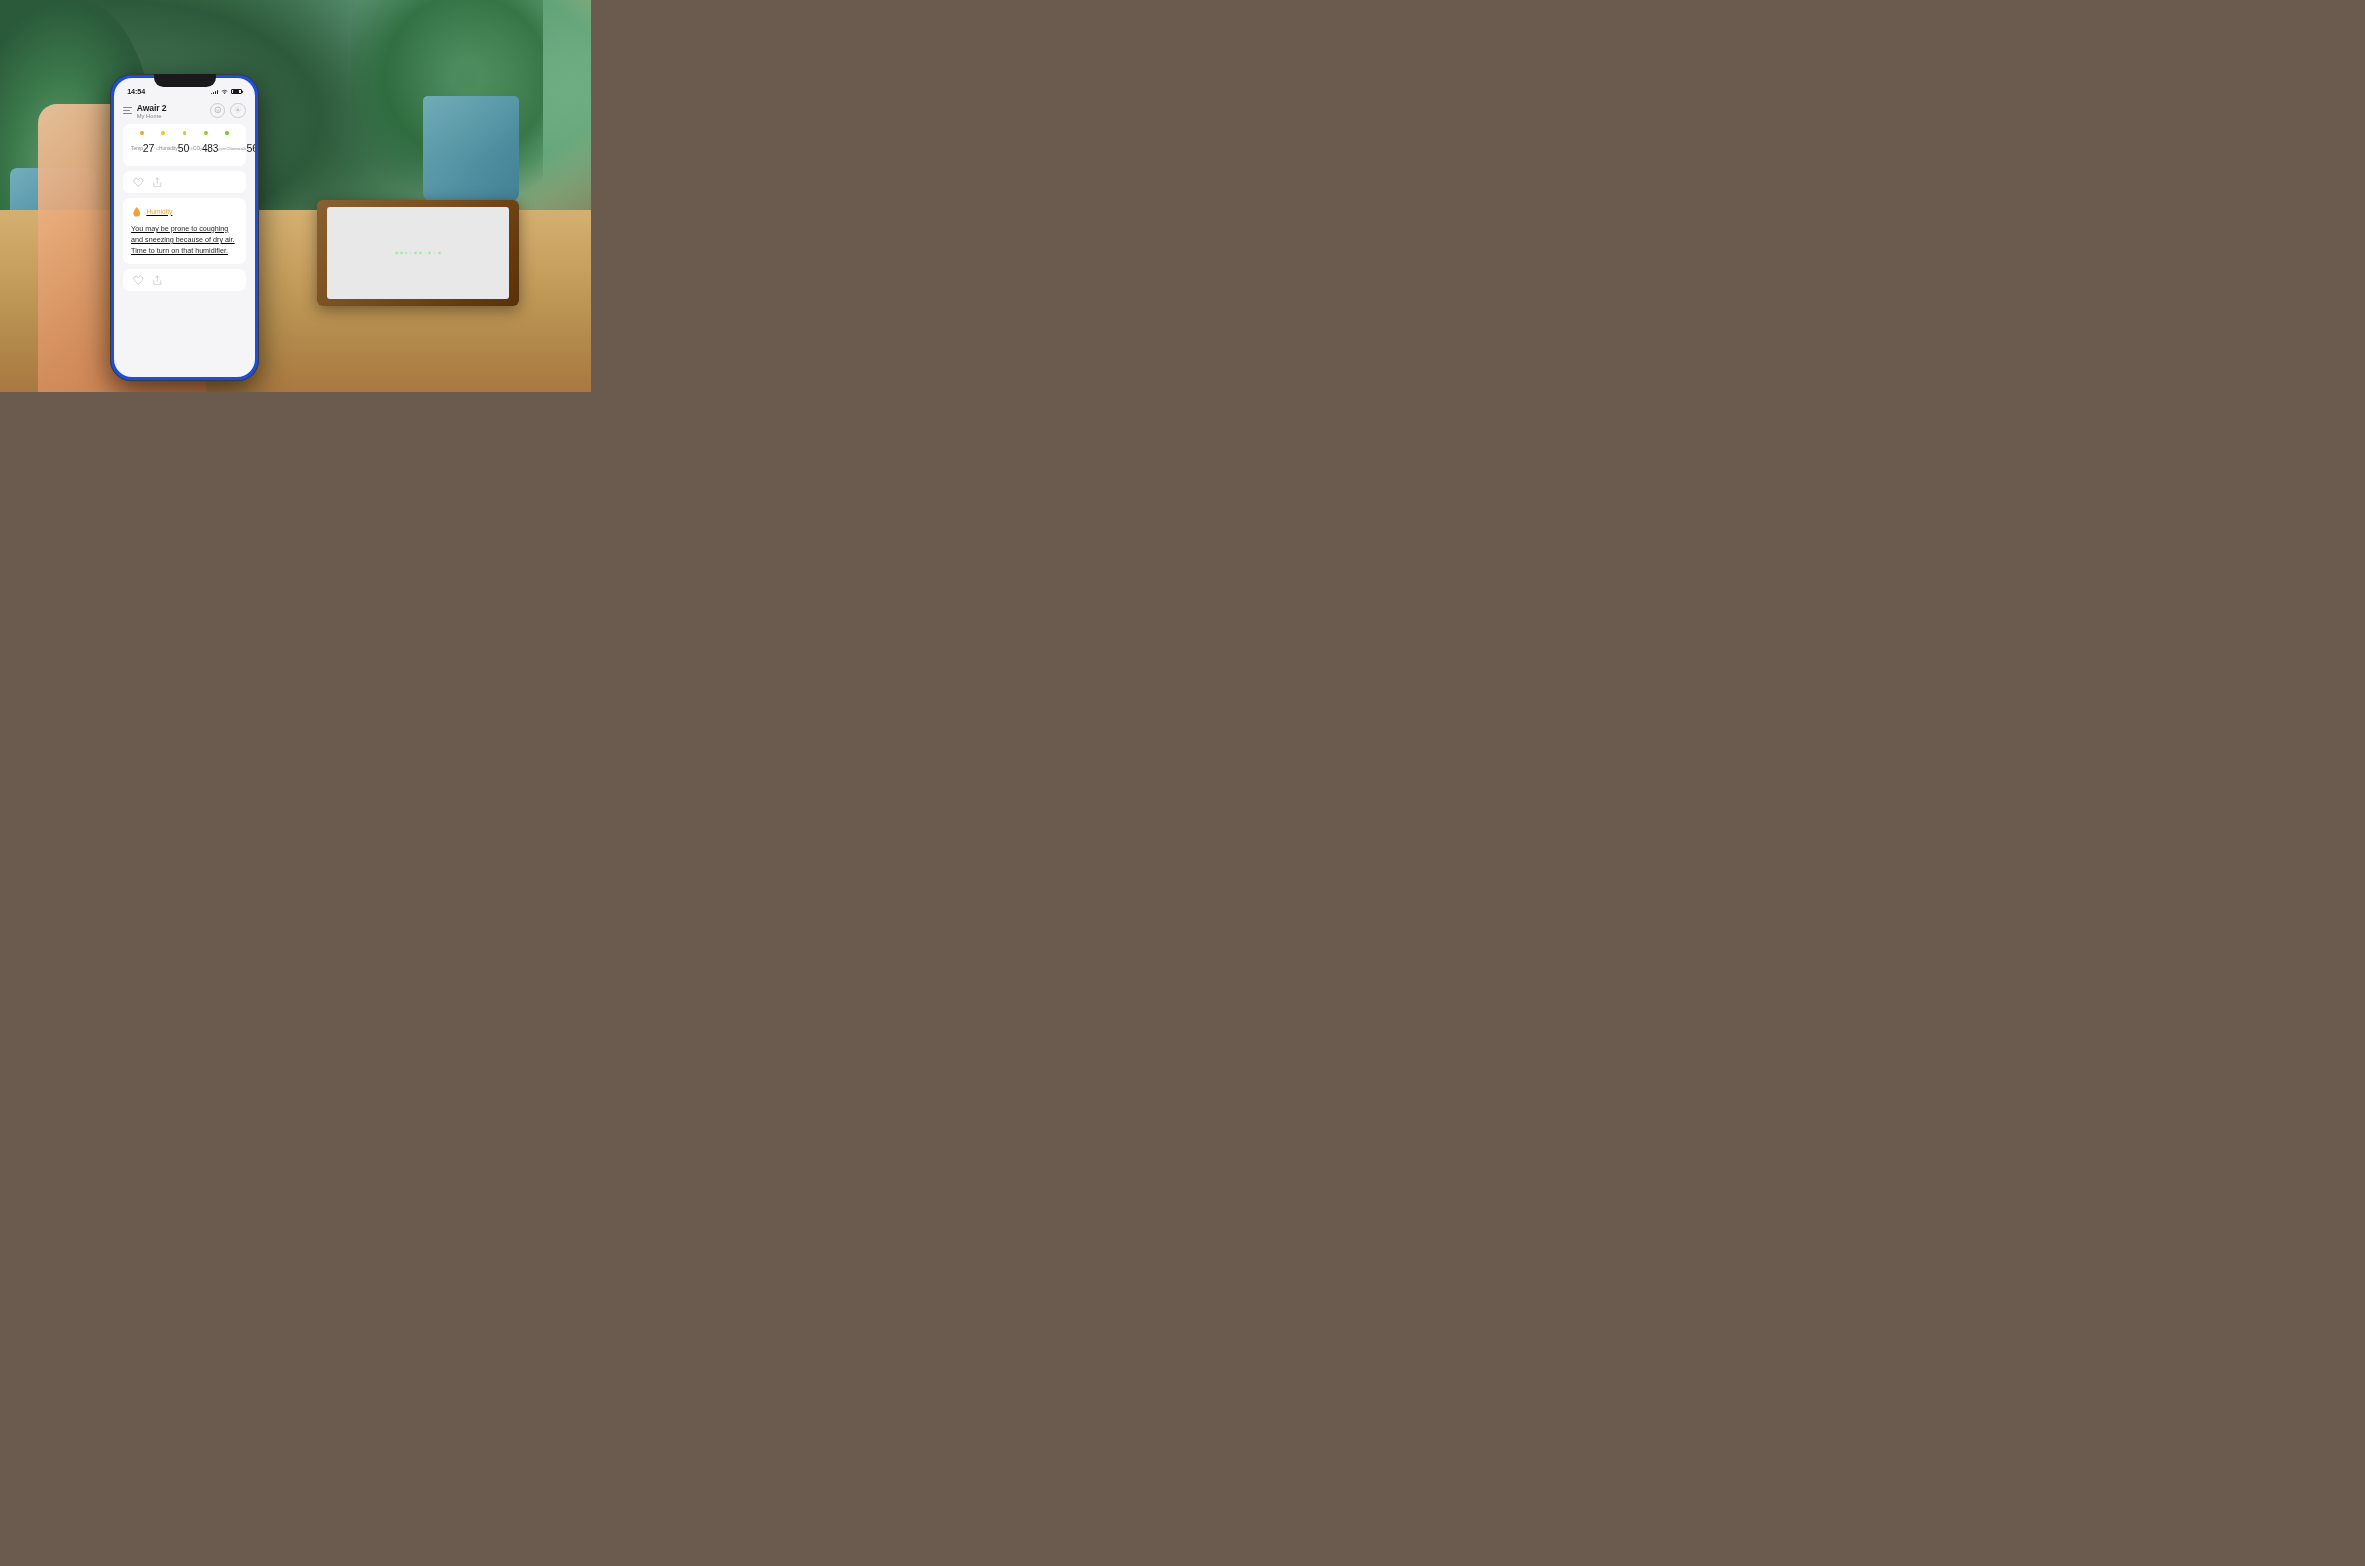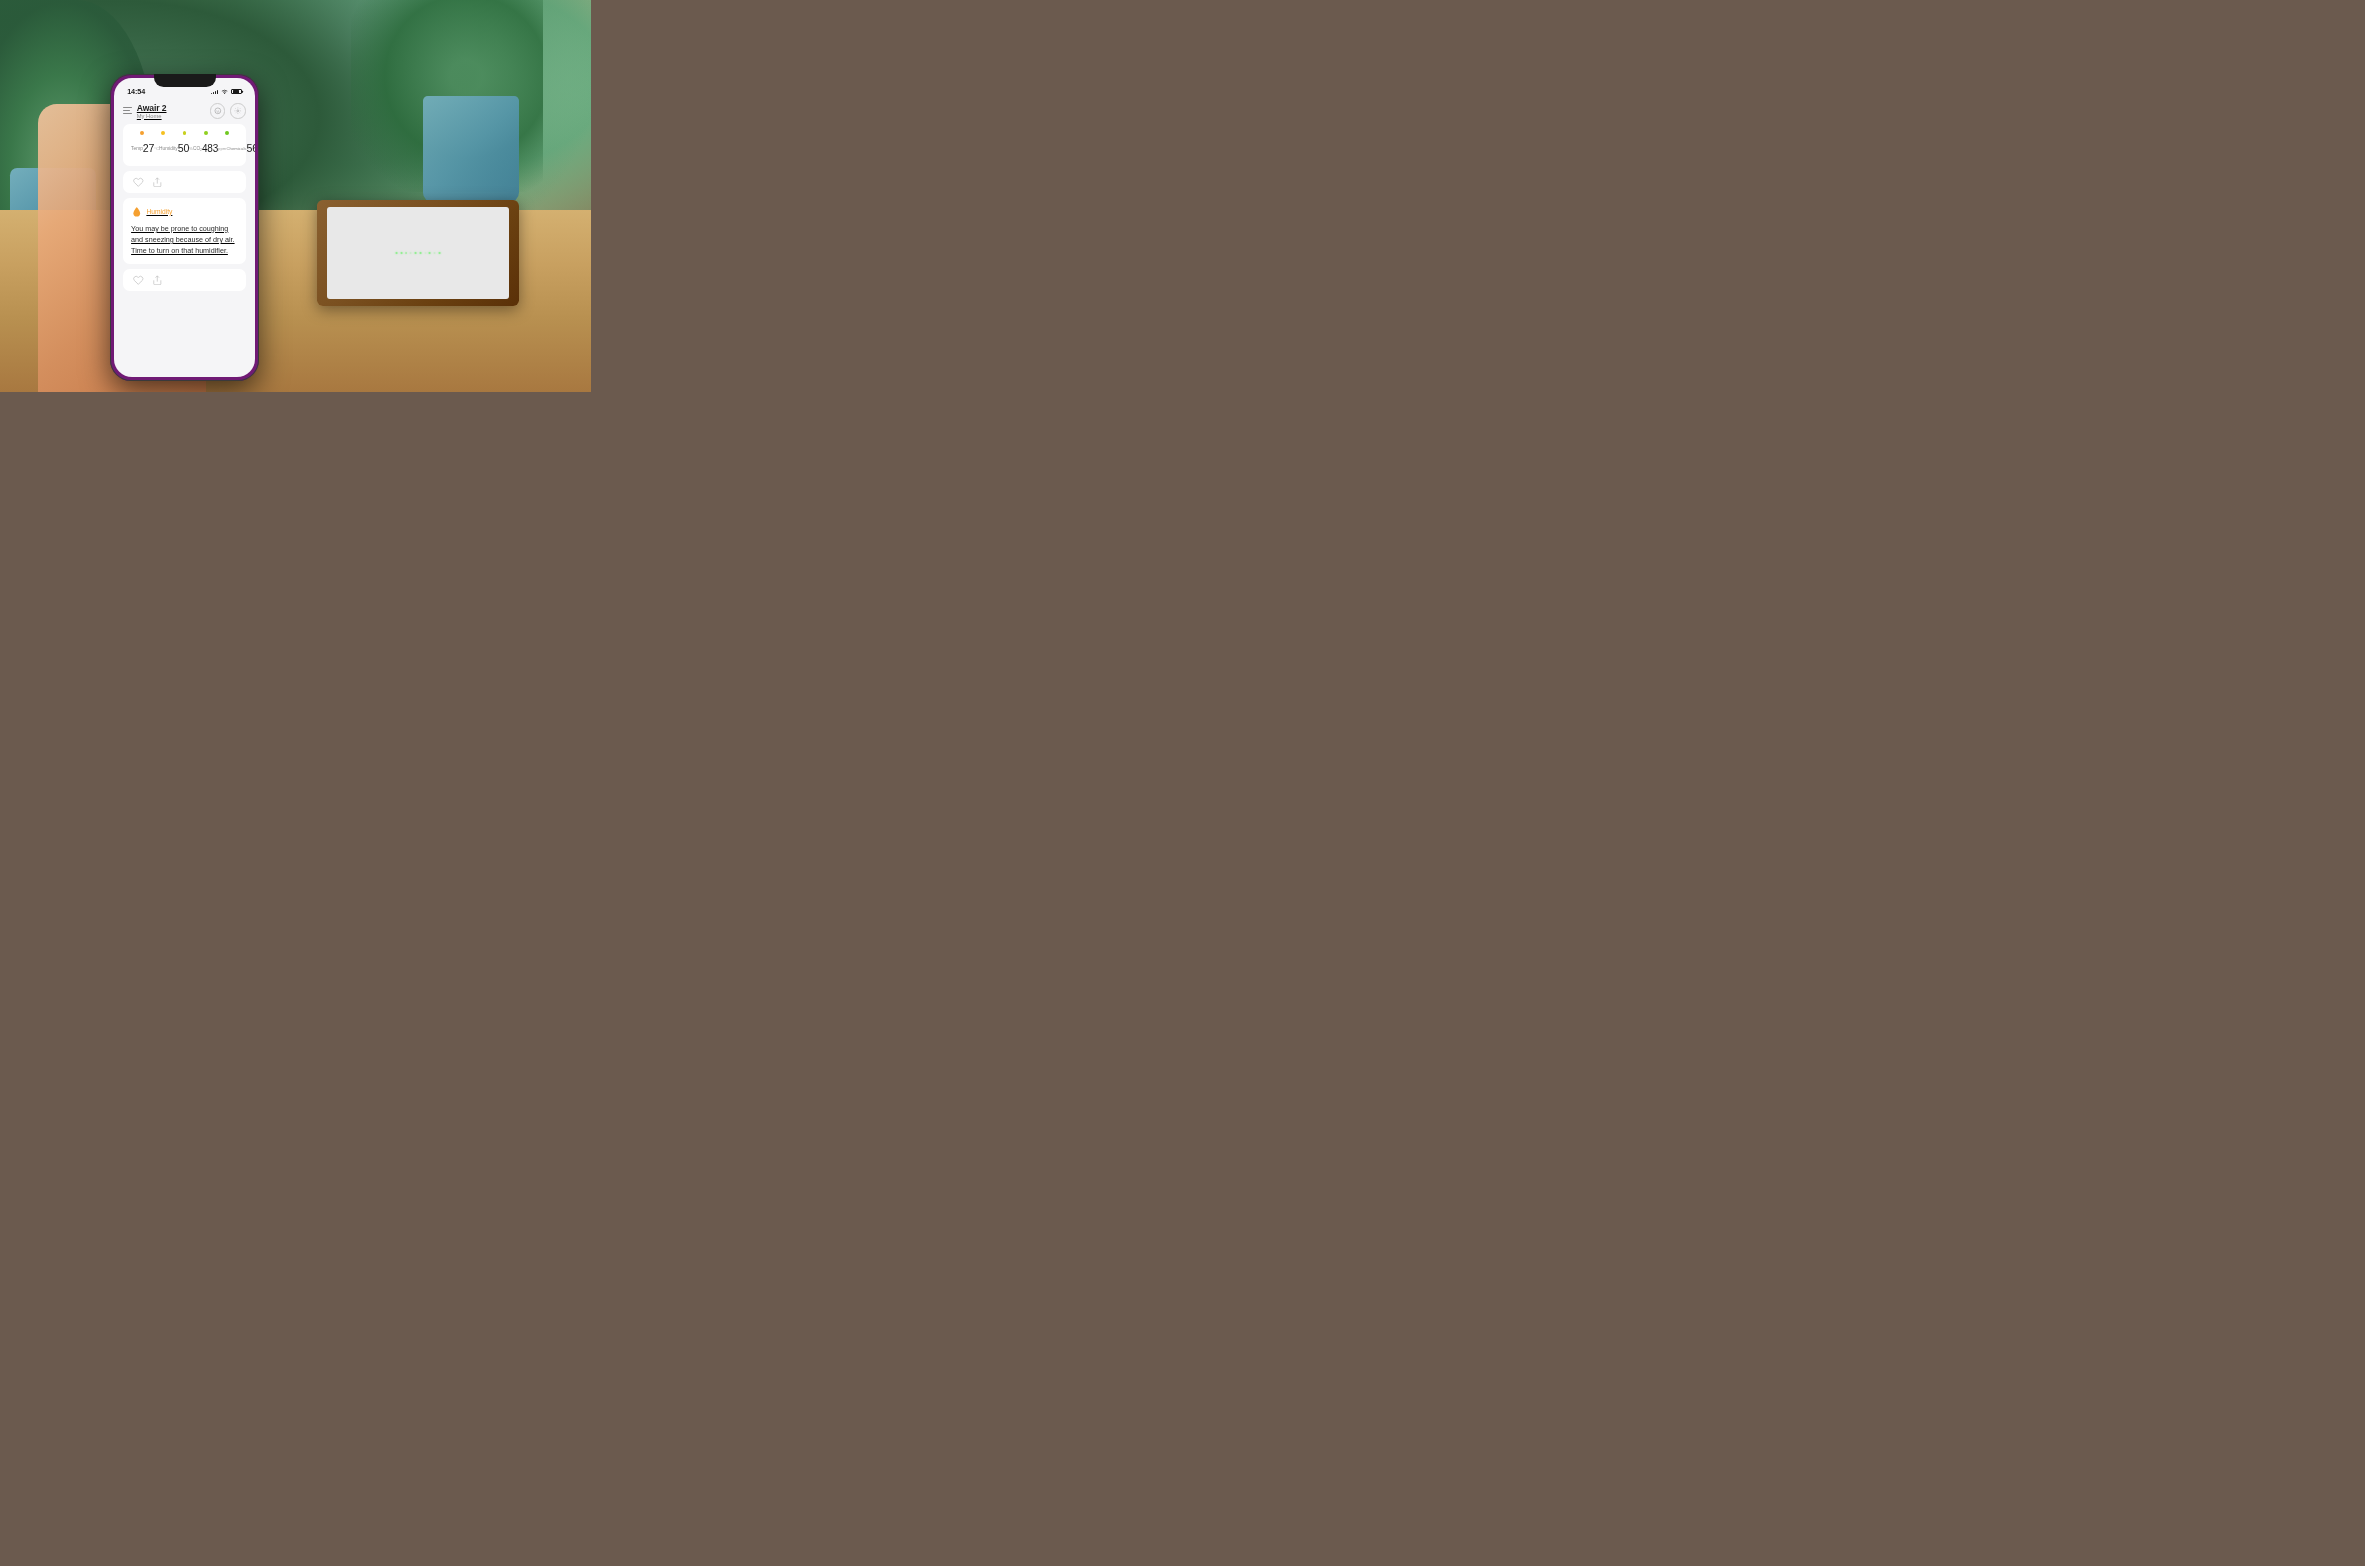--- a/index.html
+++ b/index.html
@@ -138,21 +138,21 @@
       opacity: 0.9;
     }
 
     
     .phone {
       position: absolute;
       left: 110px;
       top: 74px;
       width: 149px;
       height: 307px;
-      background: #701a75;
+      background: #1d4ed8;
       border-radius: 21px;
       box-shadow: 0 9.6px 29px rgba(0,0,0,0.6), inset 0 0 0 1px #3a3a3a;
       overflow: hidden;
     }
 
     .phone-screen {
       position: absolute;
       top: 3.8px;
       left: 3.8px;
       right: 3.8px;
@@ -242,23 +242,22 @@
 
     
     .app-content {
       padding: 0 9.6px;
     }
 
     
     .app-header {
       display: flex;
       justify-content: space-between;
-      align-items: flex-end;
+      align-items: flex-start;
       padding: 3.8px 0 5.8px;
-      text-decoration: underline;
     }
 
     .header-left {
       display: flex;
       align-items: center;
       gap: 4.8px;
     }
 
     .menu-icon {
       display: flex;

